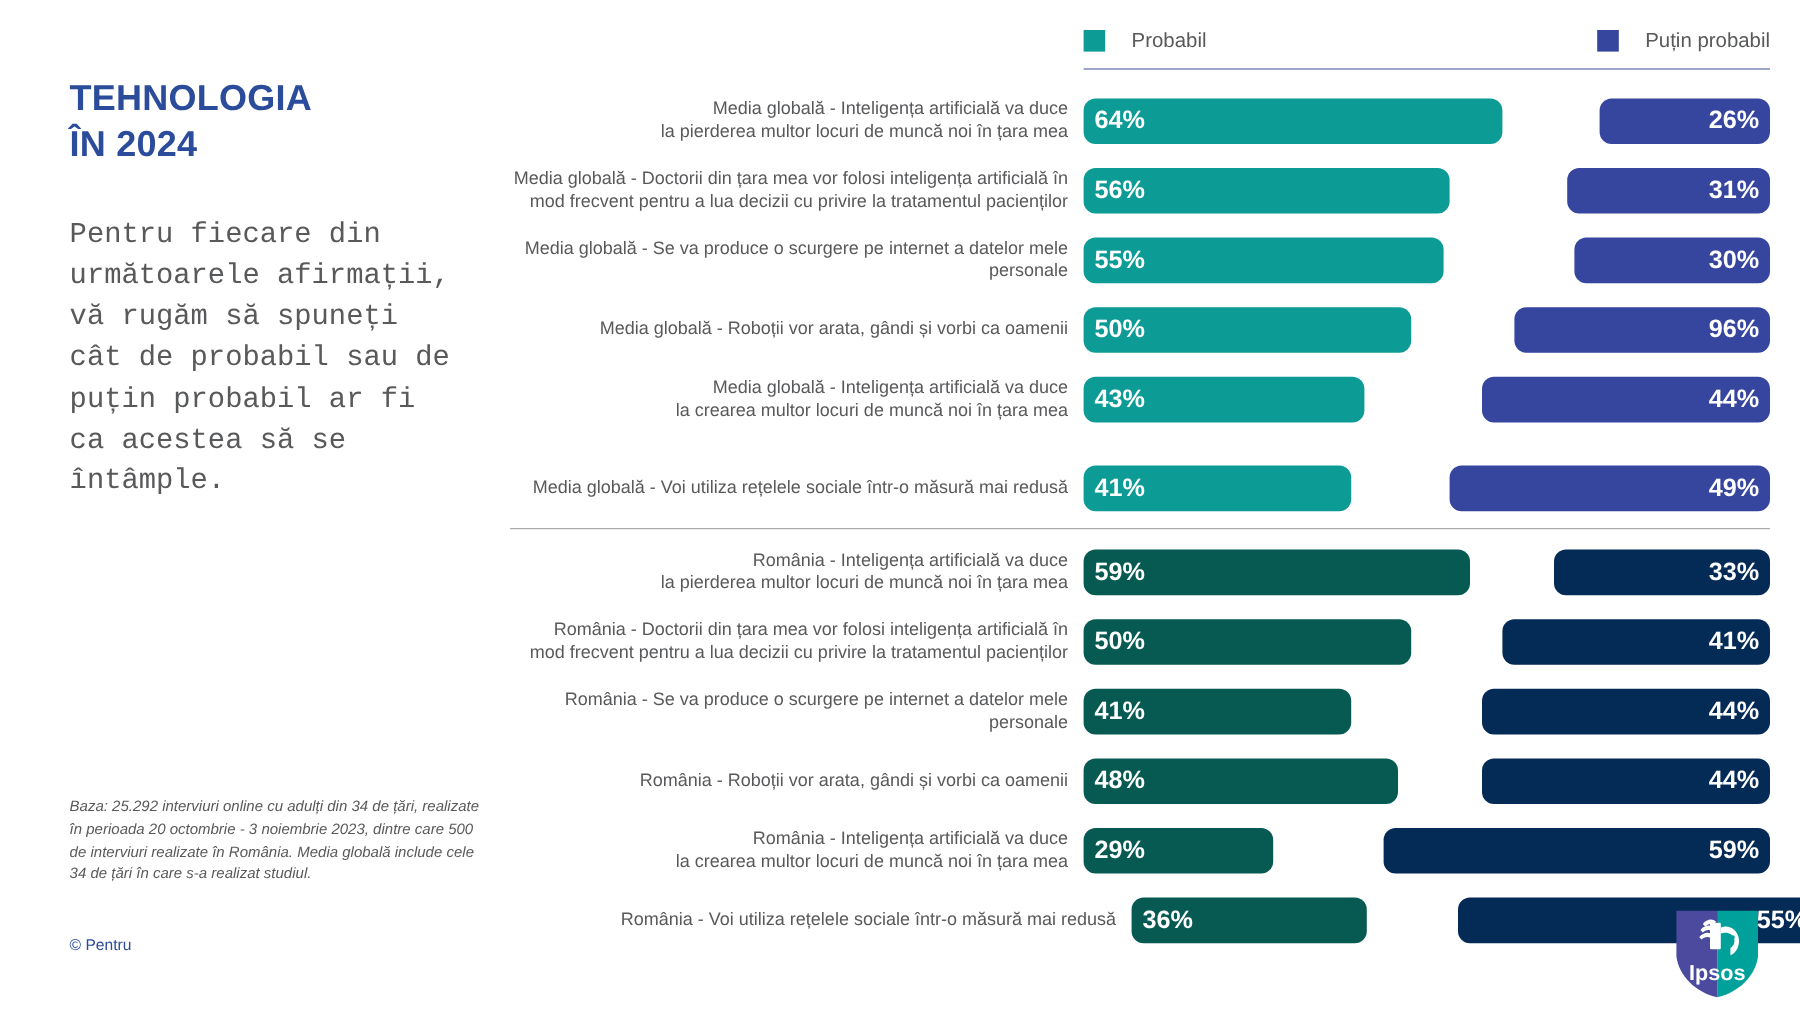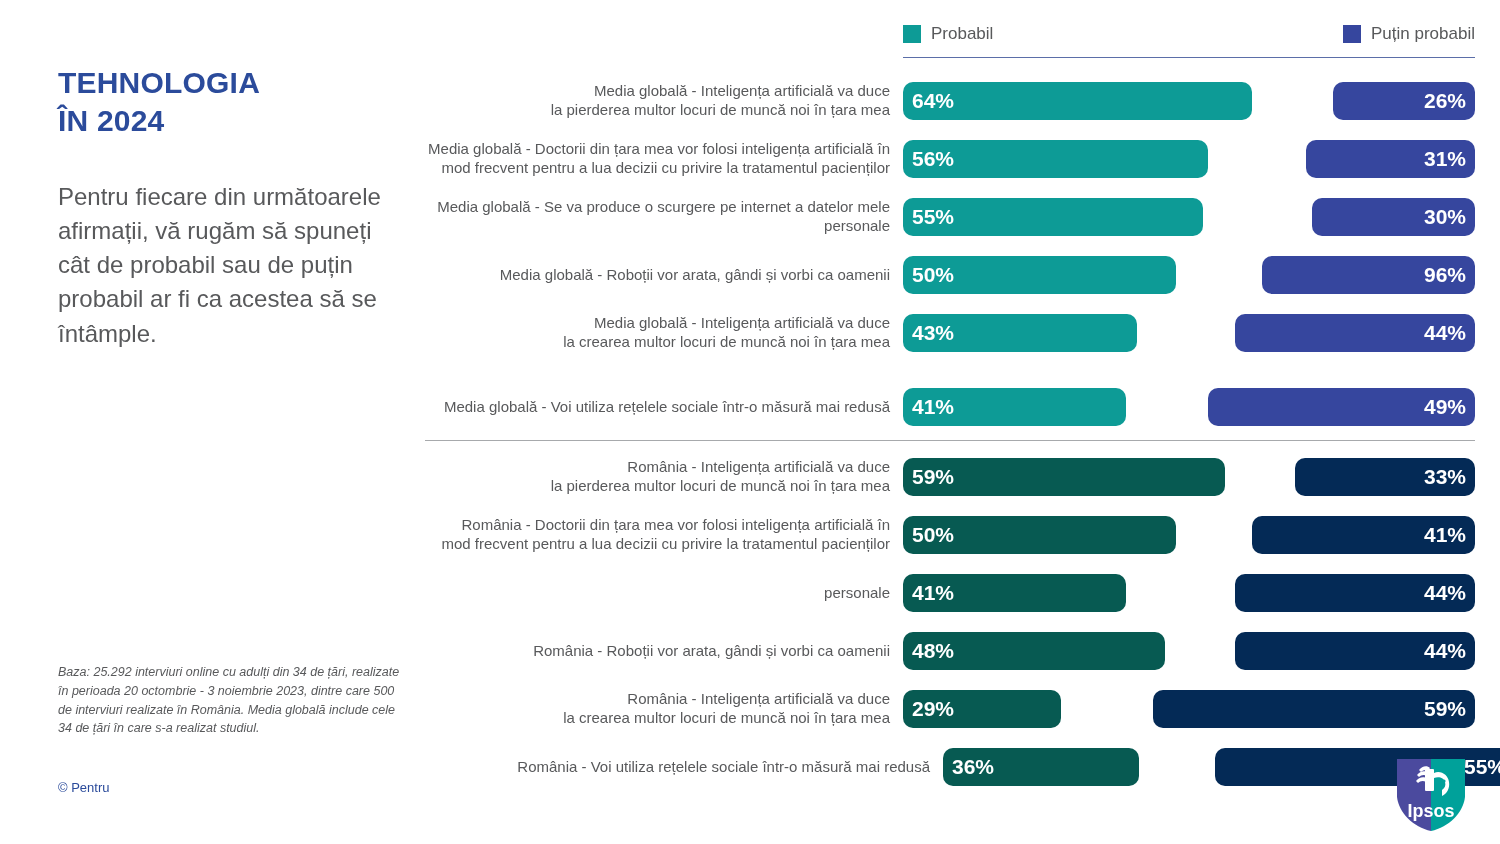--- a/index.html
+++ b/index.html
@@ -12,34 +12,34 @@
   .slide { position: relative; width: 1500px; height: 844px; background: #fff; }
 
   
   .left-panel { position: absolute; left: 58px; top: 64px; width: 330px; }
   .title {
     font-size: 30px; font-weight: bold; color: #2b4b9b;
     line-height: 1.27; letter-spacing: 0.2px;
   }
   .subtitle {
     margin-top: 40px;
-    font-size: 24px; color: #58595b; line-height: 1.42; font-weight: normal;
+    font-size: 24px; color: #58595b; line-height: 1.42; font-weight: normal; font-family: Liberation Mono, monospace;
   }
   .footnote {
     position: absolute; left: 58px; top: 663px; width: 350px;
     font-size: 12.5px; font-style: italic; color: #58595b; line-height: 1.5;
   }
   .copyright {
     position: absolute; left: 58px; top: 780px;
     font-size: 13px; color: #2b4b9b;
   }
 
   
   .legend { position: absolute; left: 903px; top: 24px; width: 572px; height: 26px; }
-  .legend-item { position: absolute; display: flex; align-items: center; gap: 10px; top: 0; }
+  .legend-item { position: absolute; display: flex; align-items: center; gap: 22px; top: 0; }
   .legend-item.left { left: 0; }
   .legend-item.right { right: 0; }
   .legend-swatch { width: 18px; height: 18px; display: block; }
   .legend-label { font-size: 17px; color: #58595b; white-space: nowrap; }
   .legend-rule {
     position: absolute; left: 903px; top: 57px; width: 572px;
     height: 1px; background: #5b6ea8;
   }
 
   
@@ -170,20 +170,21 @@
           <div>România - Doctorii din țara mea vor folosi inteligența artificială în</div>
           <div>mod frecvent pentru a lua decizii cu privire la tratamentul pacienților</div>
         </div>
         <div class="bars">
           <div class="bar left-bar" style="width: 272.5px; background: rgb(7, 90, 82);">50%</div>
           <div class="bar right-bar" style="width: 223.45px; background: rgb(4, 42, 86);">41%</div>
         </div>
       </div>
       <div class="row" style="top: 574px;">
         <div class="row-label">
+          <div>România - Se va produce o scurgere pe internet a datelor mele</div>
           <div>personale</div>
         </div>
         <div class="bars">
           <div class="bar left-bar" style="width: 223.45px; background: rgb(7, 90, 82);">41%</div>
           <div class="bar right-bar" style="width: 239.8px; background: rgb(4, 42, 86);">44%</div>
         </div>
       </div>
       <div class="row" style="top: 632px;">
         <div class="row-label">
           <div>România - Roboții vor arata, gândi și vorbi ca oamenii</div>

